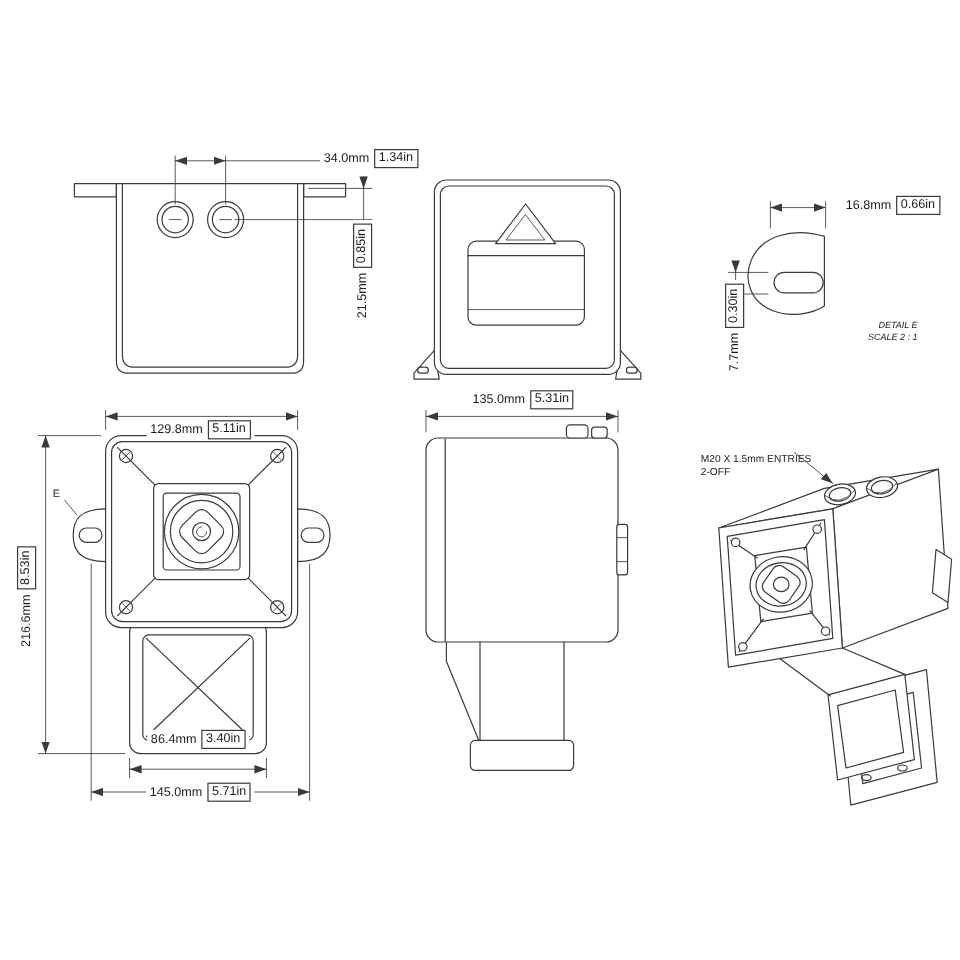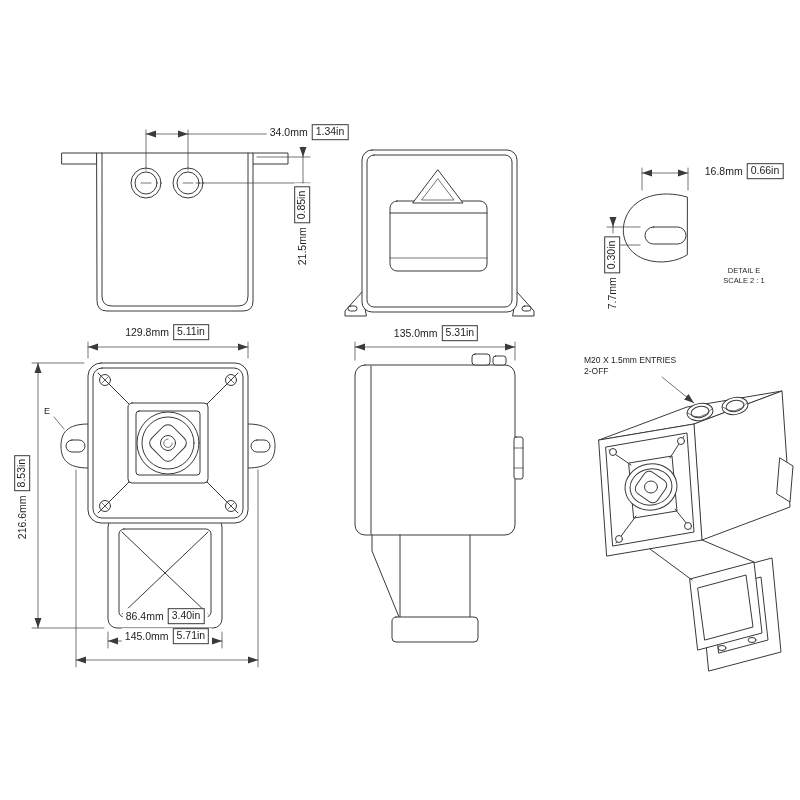--- a/index.html
+++ b/index.html
@@ -6,23 +6,23 @@
   .canvas{position:relative;width:800px;height:800px;background:#fff;font-family:"Liberation Sans",sans-serif;overflow:hidden;}
   .canvas > svg{position:absolute;left:0;top:0;}
   .lineart path,.lineart rect,.lineart circle,.lineart ellipse,.lineart line,.lineart polygon{
     fill:none;stroke:#3a3a3a;stroke-width:1;stroke-linejoin:round;stroke-linecap:round;}
   .lineart .white{fill:#ffffff;}
   .lineart .thin{stroke-width:0.7;}
   .dim{position:absolute;display:flex;align-items:center;gap:4px;font-size:10.5px;color:#1d1d1d;
        background:#fff;padding:0 3px;white-space:nowrap;transform:translate(-50%,-50%);z-index:2;}
   .dim.rot{transform:translate(-50%,-50%) rotate(-90deg);}
   .dim .boxed{border:1px solid #3a3a3a;padding:0 3px;line-height:1.3;}
-  .detail-label{position:absolute;font-size:7.5px;color:#1d1d1d;text-align:center;line-height:1.35;
-       transform:translate(-50%,0);white-space:nowrap;z-index:2;}
-  .note{position:absolute;font-size:8.5px;color:#1d1d1d;line-height:1.3;white-space:nowrap;z-index:2;}
+  .detail-label{position:absolute;font-size:7.5px;color:#1d1d1d;text-align:right;line-height:1.35;
+       transform:translate(-50%,0);white-space:nowrap;z-index:2;font-style:italic;}
+  .note{position:absolute;font-size:8.5px;color:#1d1d1d;line-height:1.3;white-space:nowrap;z-index:2;margin-top:22px;}
   .ref-letter{position:absolute;font-size:9px;color:#1d1d1d;z-index:2;}
 </style>
 </head>
 <body>
 
 <div class="canvas">
 
   <svg width="800" height="800" viewBox="0 0 800 800" class="lineart">
     <defs>
       <marker id="arr" markerWidth="11" markerHeight="8" refX="10" refY="4" orient="auto-start-reverse" markerUnits="userSpaceOnUse">
@@ -229,36 +229,36 @@
   <div class="dim" style="left:744px;top:171px">
     <span>16.8mm</span>
     <span class="boxed">0.66in</span>
   </div>
 
   <div class="dim rot" style="left:612px;top:273px">
     <span>7.7mm</span>
     <span class="boxed">0.30in</span>
   </div>
 
-  <div class="dim" style="left:167px;top:332px">
+  <div class="dim" style="left:167px;top:358px">
     <span>129.8mm</span>
     <span class="boxed">5.11in</span>
   </div>
 
   <div class="dim rot" style="left:22px;top:497px">
     <span>216.6mm</span>
     <span class="boxed">8.53in</span>
   </div>
 
   <div class="dim" style="left:165px;top:616px">
     <span>86.4mm</span>
     <span class="boxed">3.40in</span>
   </div>
 
-  <div class="dim" style="left:167px;top:636px">
+  <div class="dim" style="left:167px;top:660px">
     <span>145.0mm</span>
     <span class="boxed">5.71in</span>
   </div>
 
   <div class="dim" style="left:436px;top:333px">
     <span>135.0mm</span>
     <span class="boxed">5.31in</span>
   </div>
 
   <div class="detail-label" style="left:744px;top:266px">

